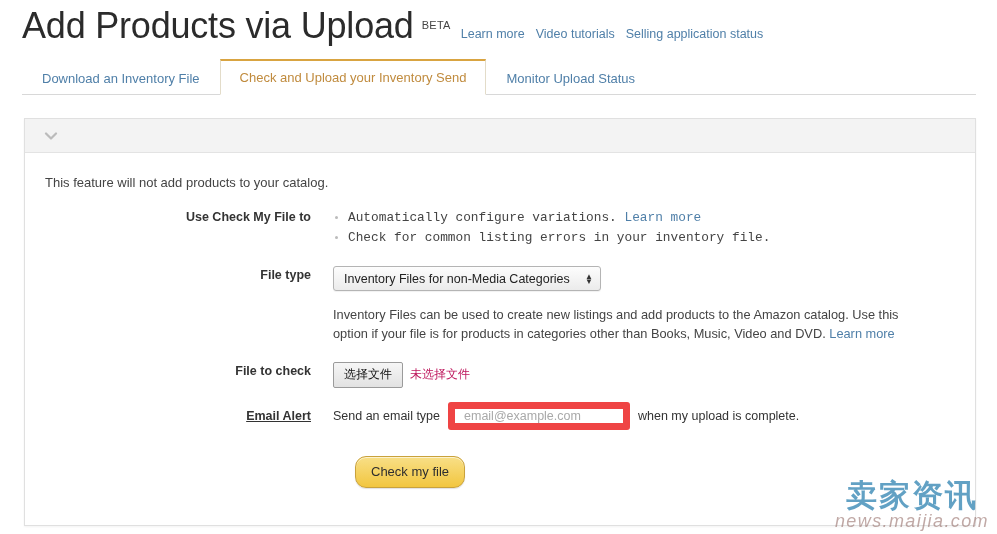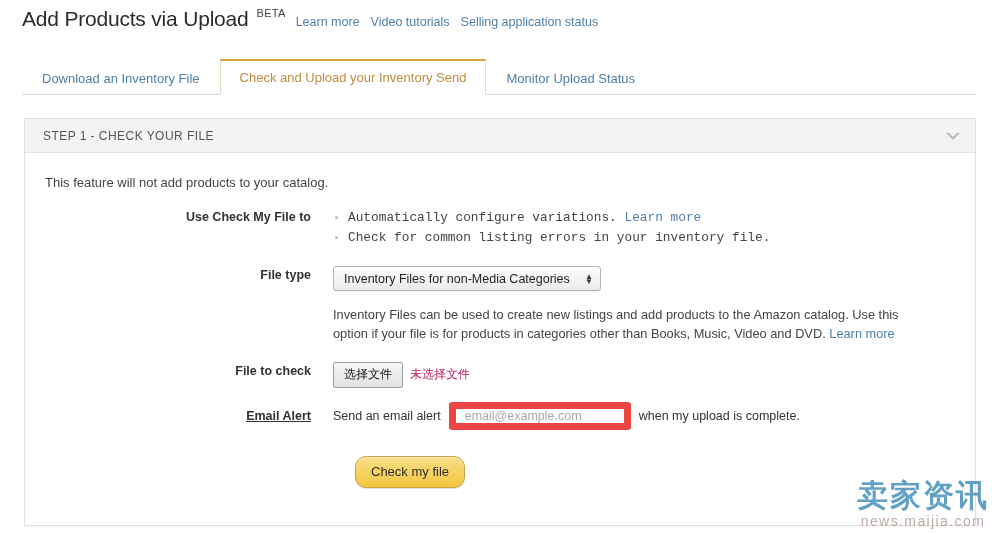--- a/index.html
+++ b/index.html
@@ -19,21 +19,21 @@
 
   
   .header {
     position: absolute;
     left: 22px; top: 8px;
     display: flex;
     align-items: baseline;
     white-space: nowrap;
   }
   .page-title {
-    font-size: 21px;
+    font-size: 36px;
     font-weight: 400;
     color: #2b2b2b;
     letter-spacing: -0.2px;
     line-height: 1;
   }
   .beta-badge {
     font-size: 11px;
     color: #444;
     margin-left: 8px;
     position: relative;
@@ -276,24 +276,25 @@
   .wm-cn {
     font-family: "DejaVu Sans", sans-serif;
     font-size: 31px;
     font-weight: bold;
     color: #0369a1;
     letter-spacing: 2px;
     line-height: 34px;
   }
   .wm-en {
     font-family: "Liberation Sans", sans-serif;
-    font-size: 14px;
+    font-size: 18px;
     color: #9b7570;
     letter-spacing: 1.4px;
     line-height: 18px;
+    font-style: italic;
   }
 </style>
 </head>
 <body>
 
 <div id="root">
 
   <div class="header">
     <span class="page-title">Add Products via Upload</span>
     <span class="beta-badge">BETA</span>
@@ -306,21 +307,20 @@
 
   <div class="tabbar">
     <div class="tab">Download an Inventory File</div>
     <div class="tab active">Check and Upload your Inventory Send</div>
     <div class="tab">Monitor Upload Status</div>
   </div>
 
   <div class="panel">
 
     <div class="panel-head">
-      <span class="panel-head-title">STEP 1 - CHECK YOUR FILE</span>
       <span class="chevron">
         <svg viewBox="0 0 16 16" width="16" height="16" aria-hidden="true">
           <path d="M3 5.5 L8 10.5 L13 5.5" stroke="#555" stroke-width="2.2" fill="none" stroke-linecap="round" stroke-linejoin="round"></path>
         </svg>
       </span>
     </div>
 
     <div class="panel-body">
 
       <div class="intro">This feature will not add products to your catalog.</div>
@@ -359,21 +359,21 @@
         <div class="row-label">File to check</div>
         <div class="row-field file-row">
           <span class="file-btn">选择文件</span>
           <span class="file-status">未选择文件</span>
         </div>
       </div>
 
       <div class="row" style="margin-top:14px;align-items:center;">
         <div class="row-label link-label" style="padding-top:0;">Email Alert</div>
         <div class="row-field email-line">
-          <span>Send an email alert</span>
+          <span>Send an email type</span>
           <input class="email-input" type="text" placeholder="email@example.com" style="">
           <span>when my upload is complete.</span>
         </div>
       </div>
 
       <div class="submit-wrap">
         <button class="submit-btn">Check my file</button>
       </div>
 
     </div>

